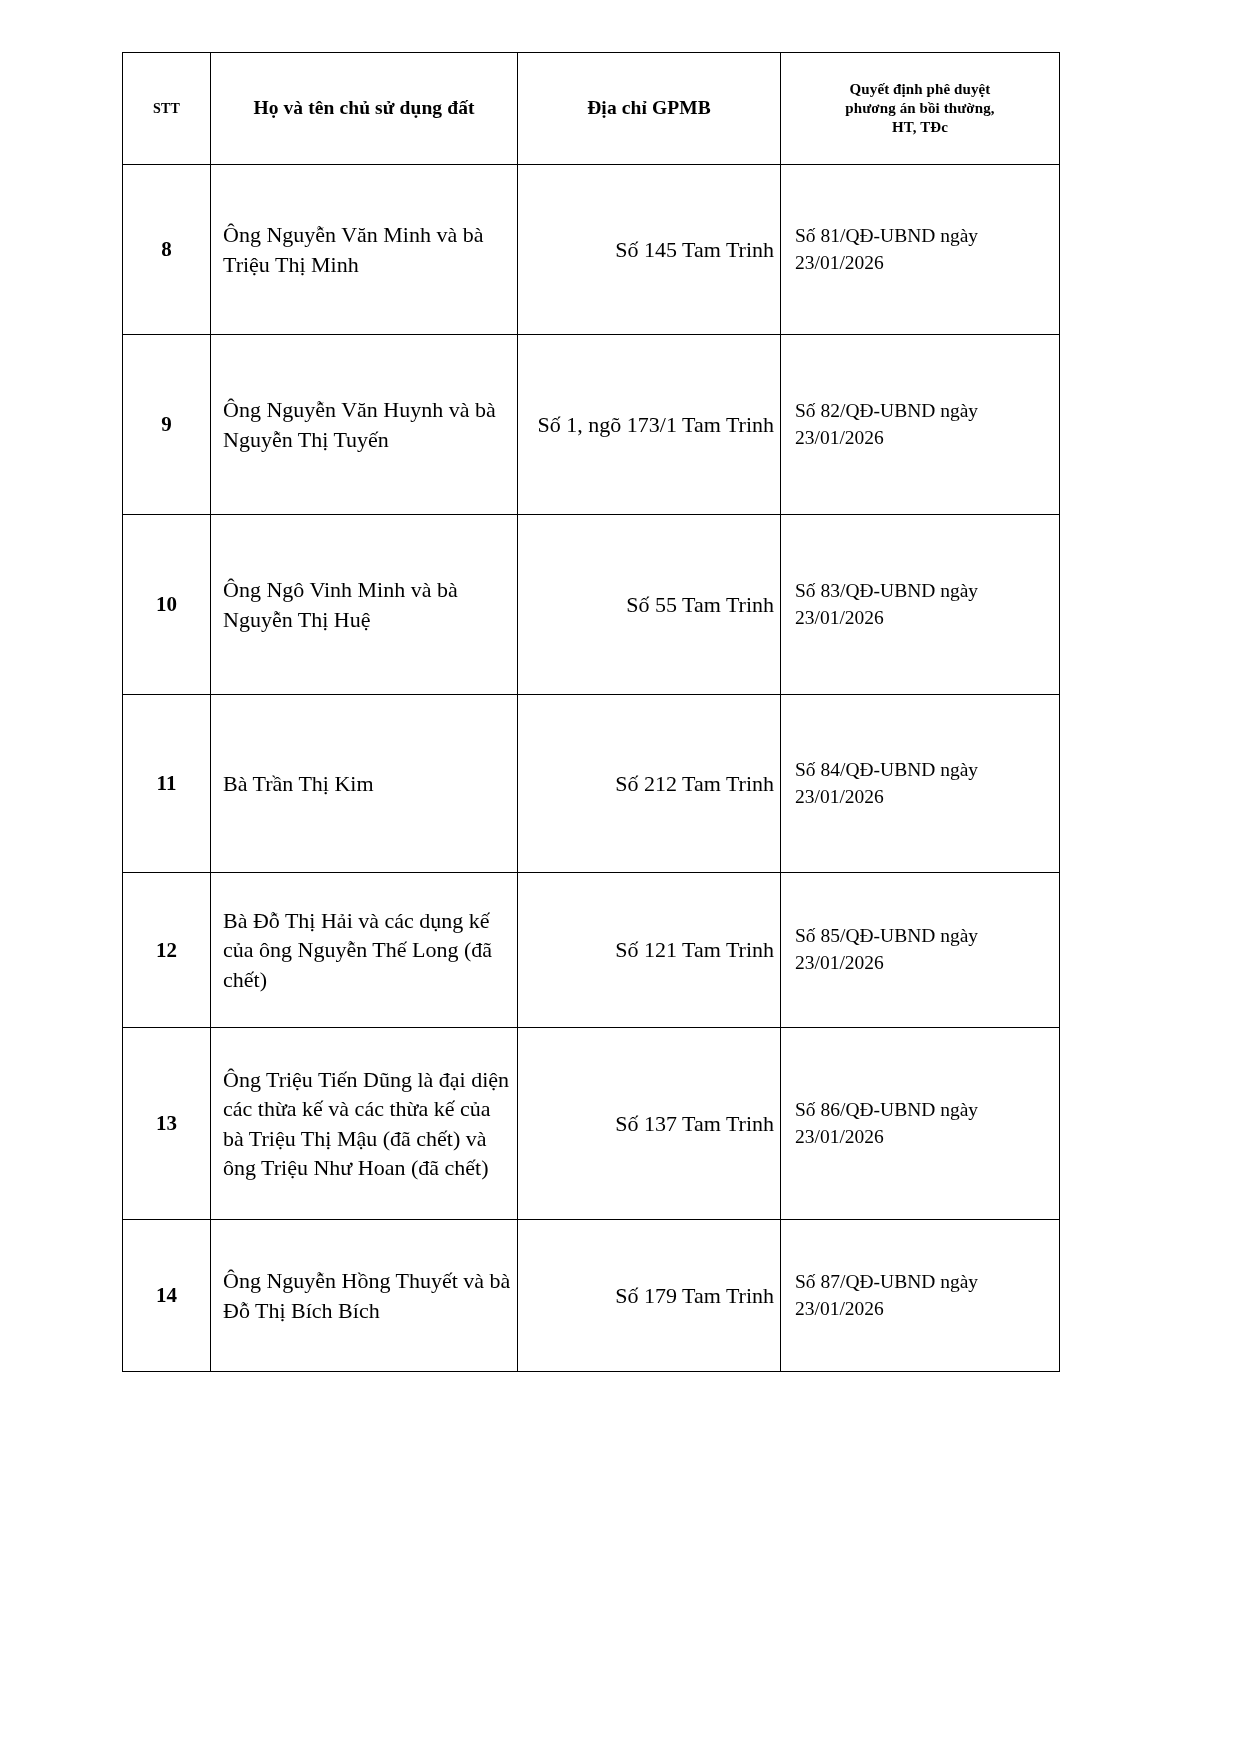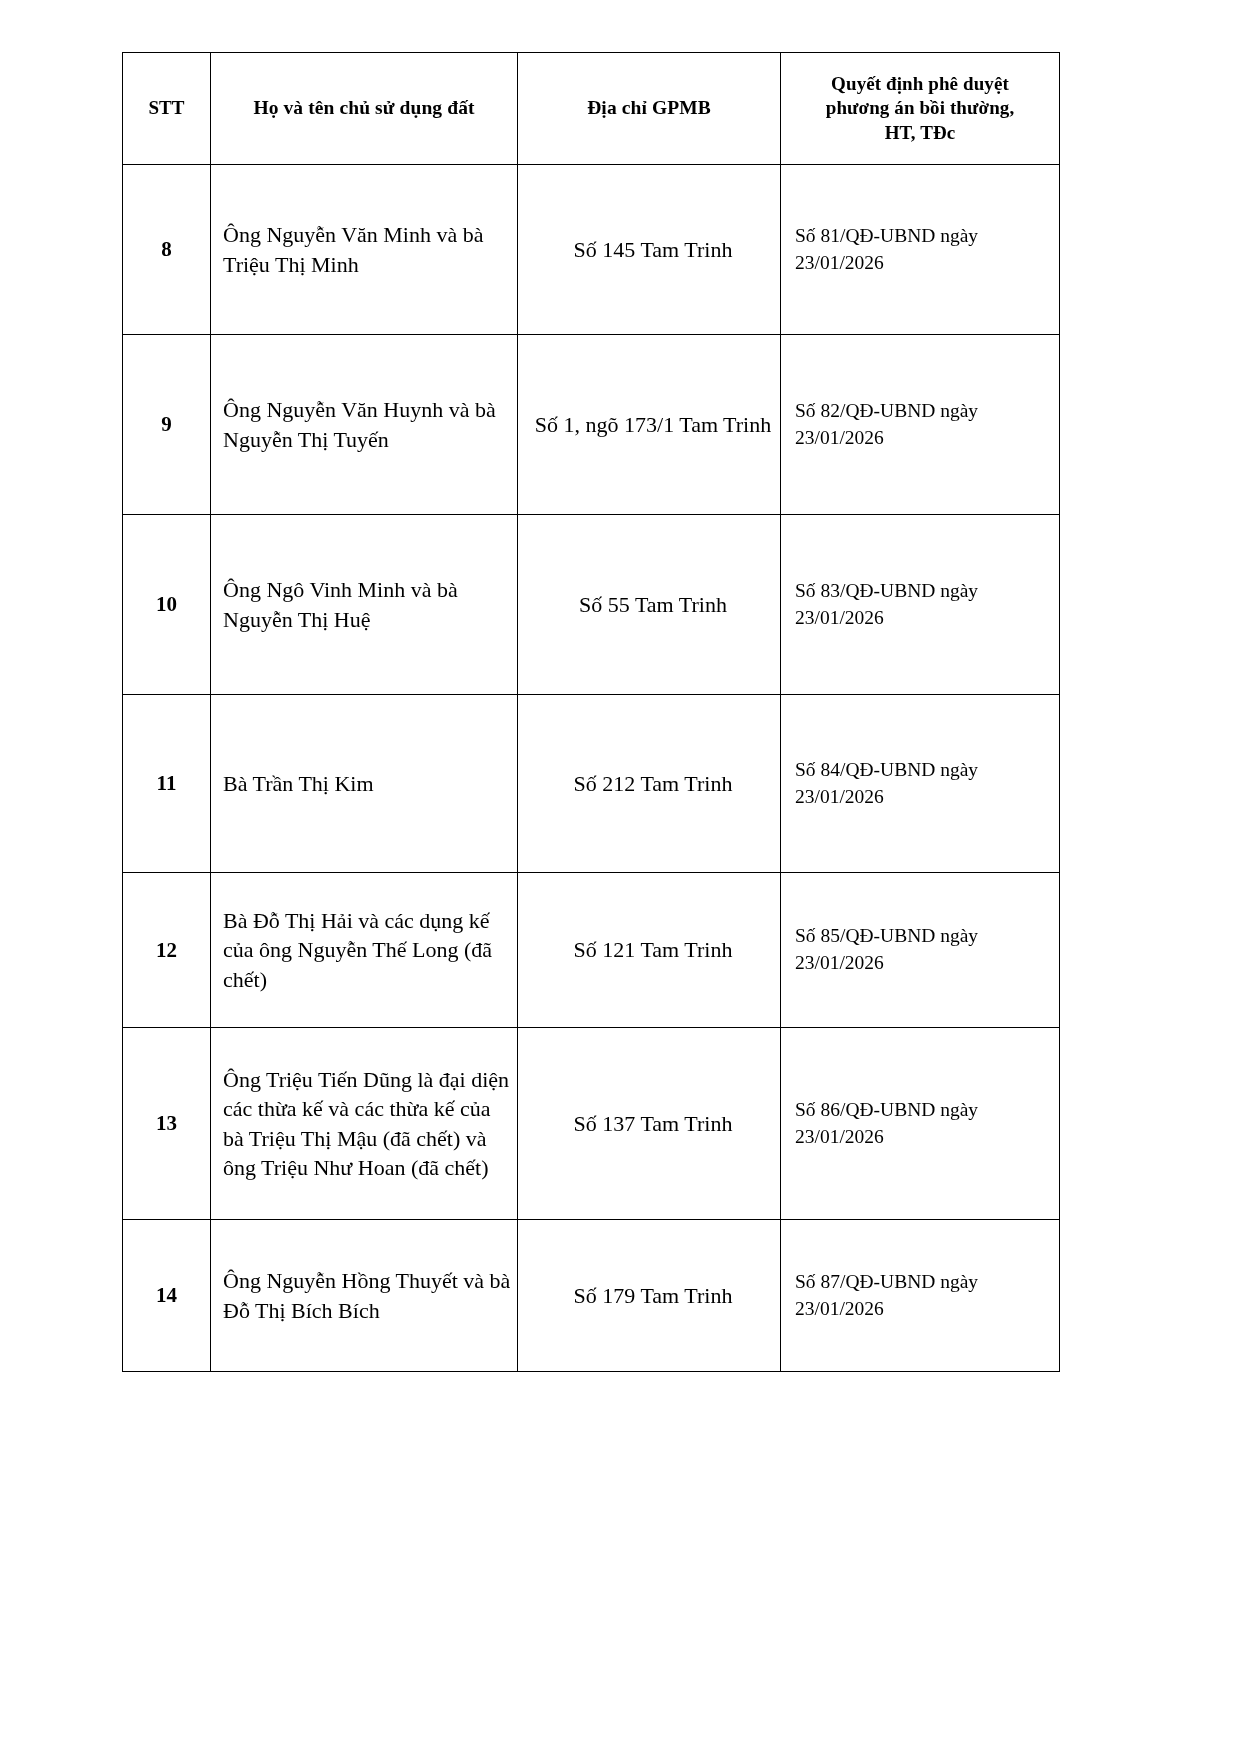--- a/index.html
+++ b/index.html
@@ -46,40 +46,40 @@
 
   
   thead th {
     font-weight: bold;
     text-align: center;
     font-size: 19.5px;
     line-height: 1.28;
     height: 112px;
     letter-spacing: 0.1px;
   }
-  thead th.h-stt  { font-size: 19px; }
-  thead th.h-dec  { font-size: 19px; padding-left: 6px; padding-right: 6px; }
+  thead th.h-stt  { font-size: 14px; }
+  thead th.h-dec  { font-size: 15px; padding-left: 6px; padding-right: 6px; }
 
   
   tbody td {
     font-size: 22px;
     line-height: 1.34;
   }
   tbody td.c-stt {
     text-align: center;
     font-weight: bold;
     font-size: 21px;
   }
   tbody td.c-name {
     text-align: left;
     padding-left: 12px;
     padding-right: 6px;
   }
   tbody td.c-addr {
-    text-align: center;
+    text-align: right;
     padding-left: 14px;
     padding-right: 6px;
   }
   tbody td.c-dec {
     text-align: left;
     font-size: 19.5px;
     line-height: 1.36;
     padding-left: 14px;
     padding-right: 6px;
     margin-top: 20px;

